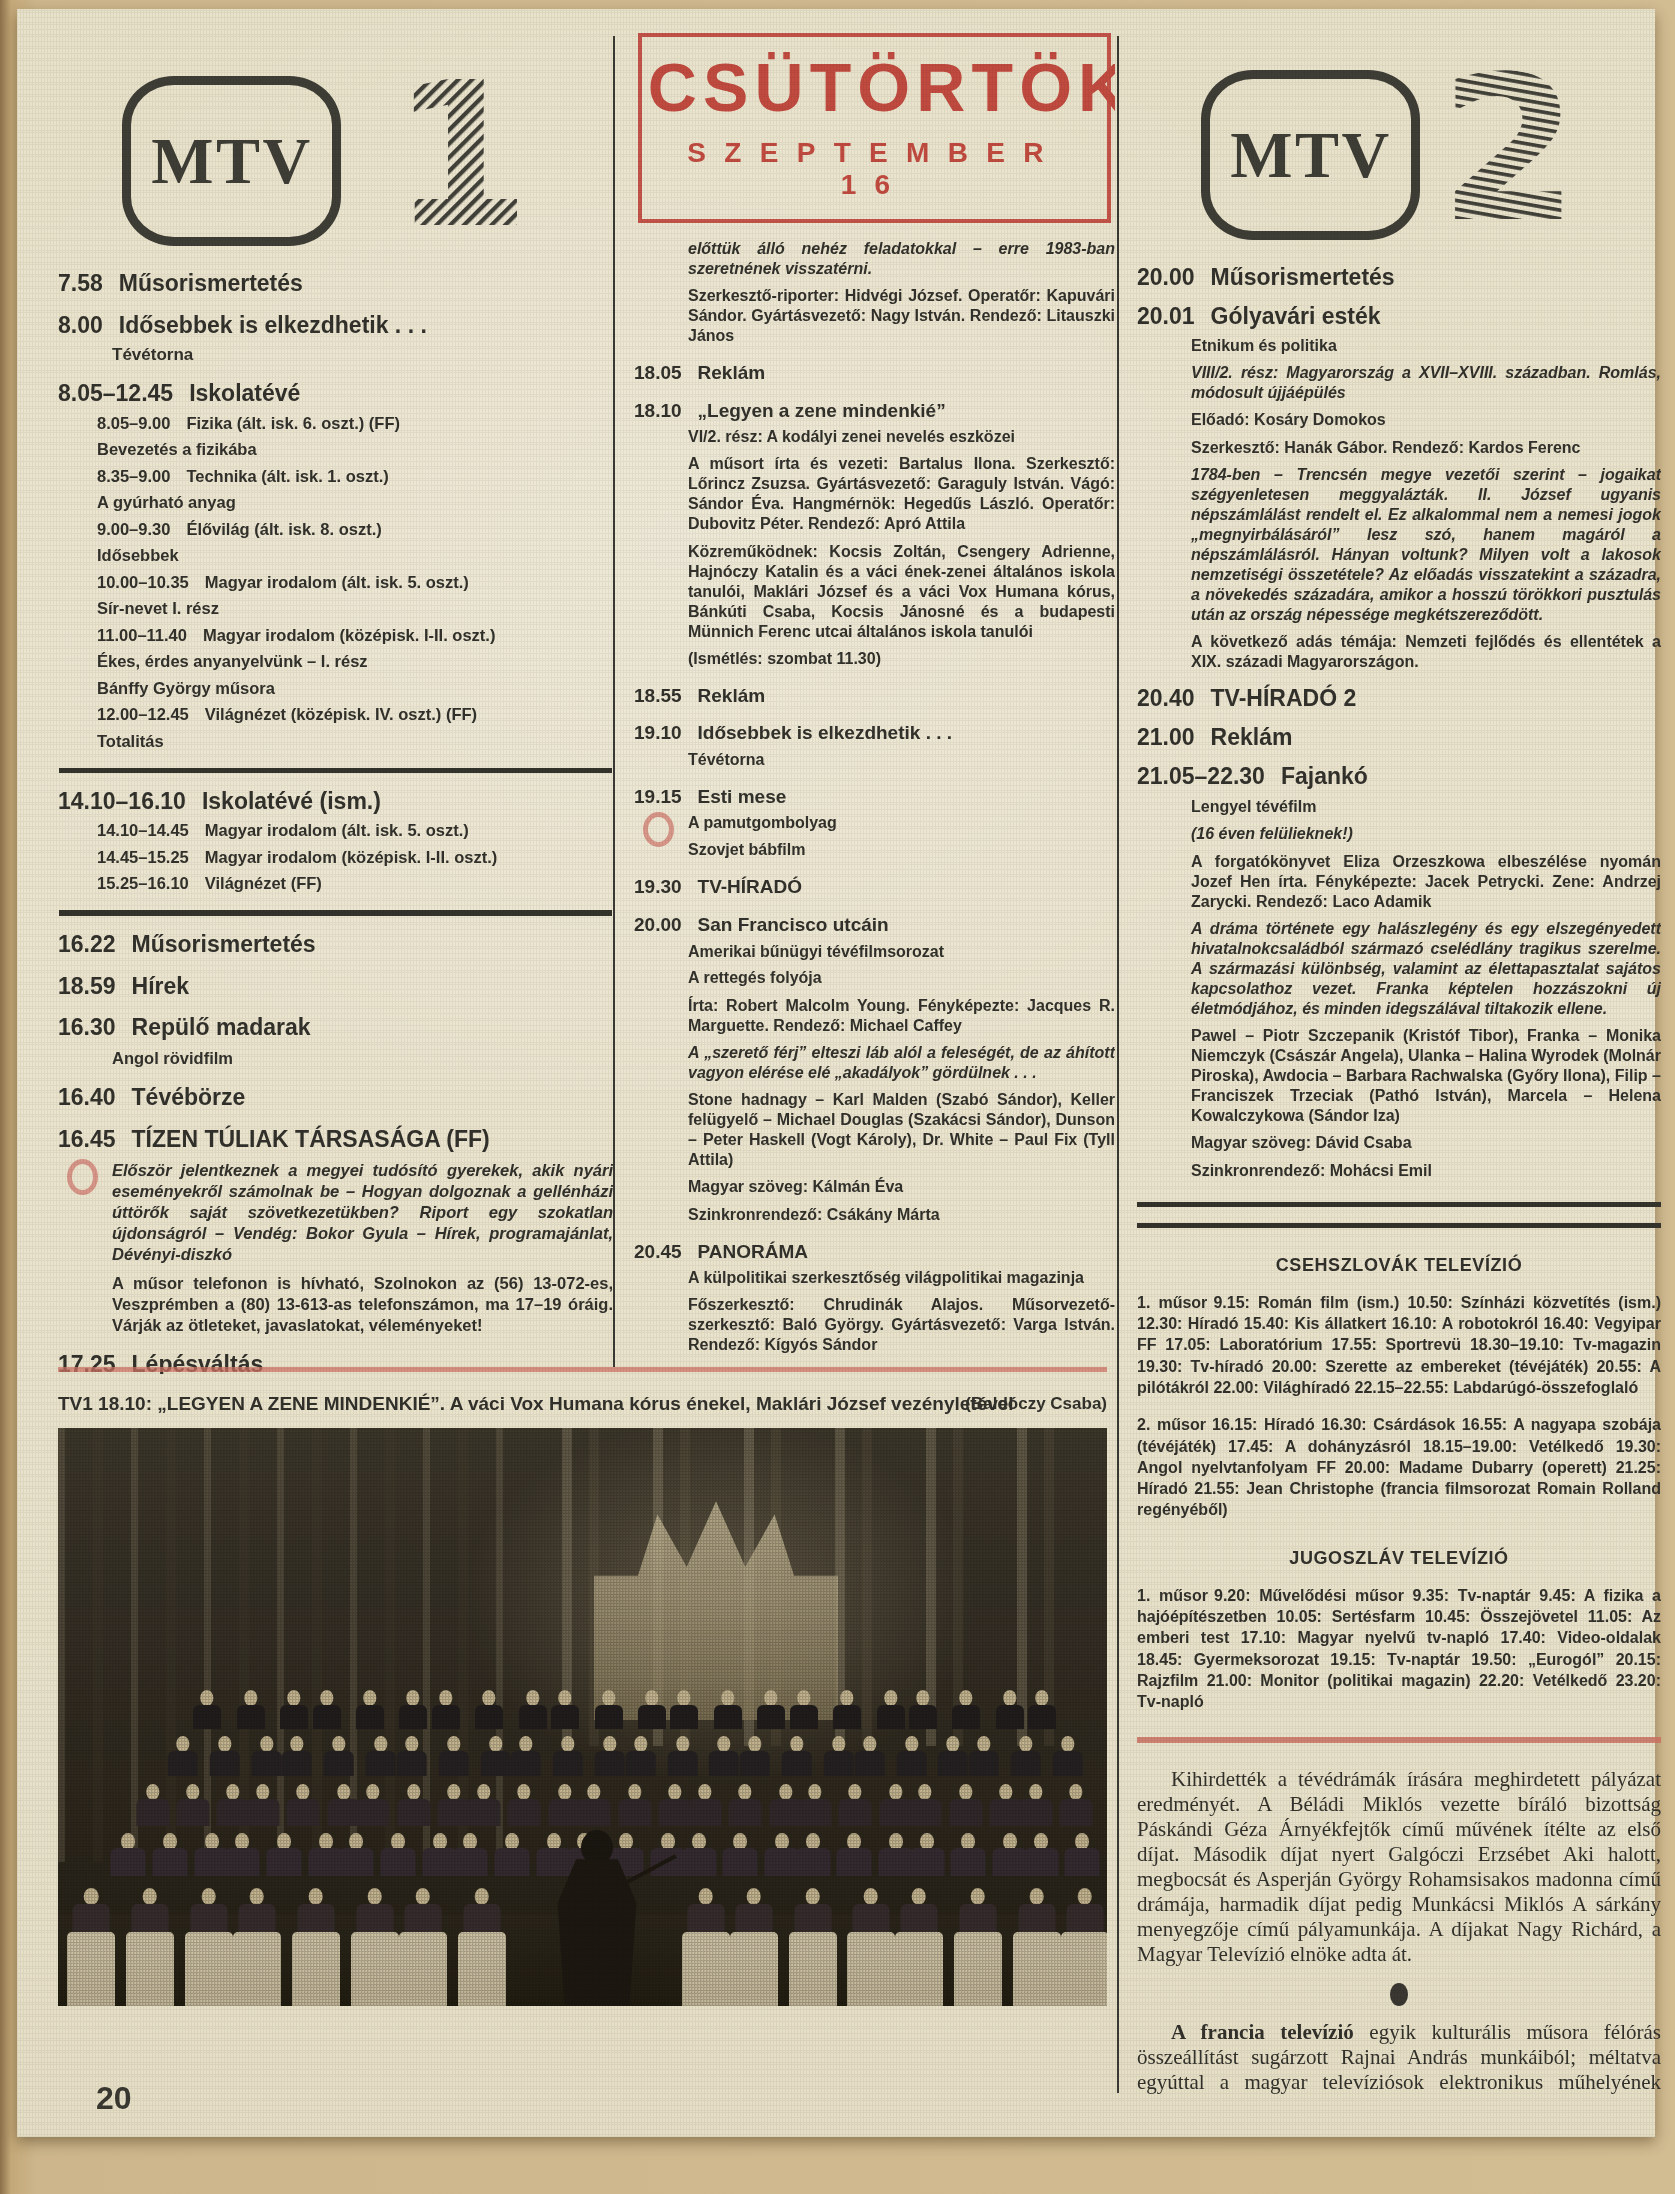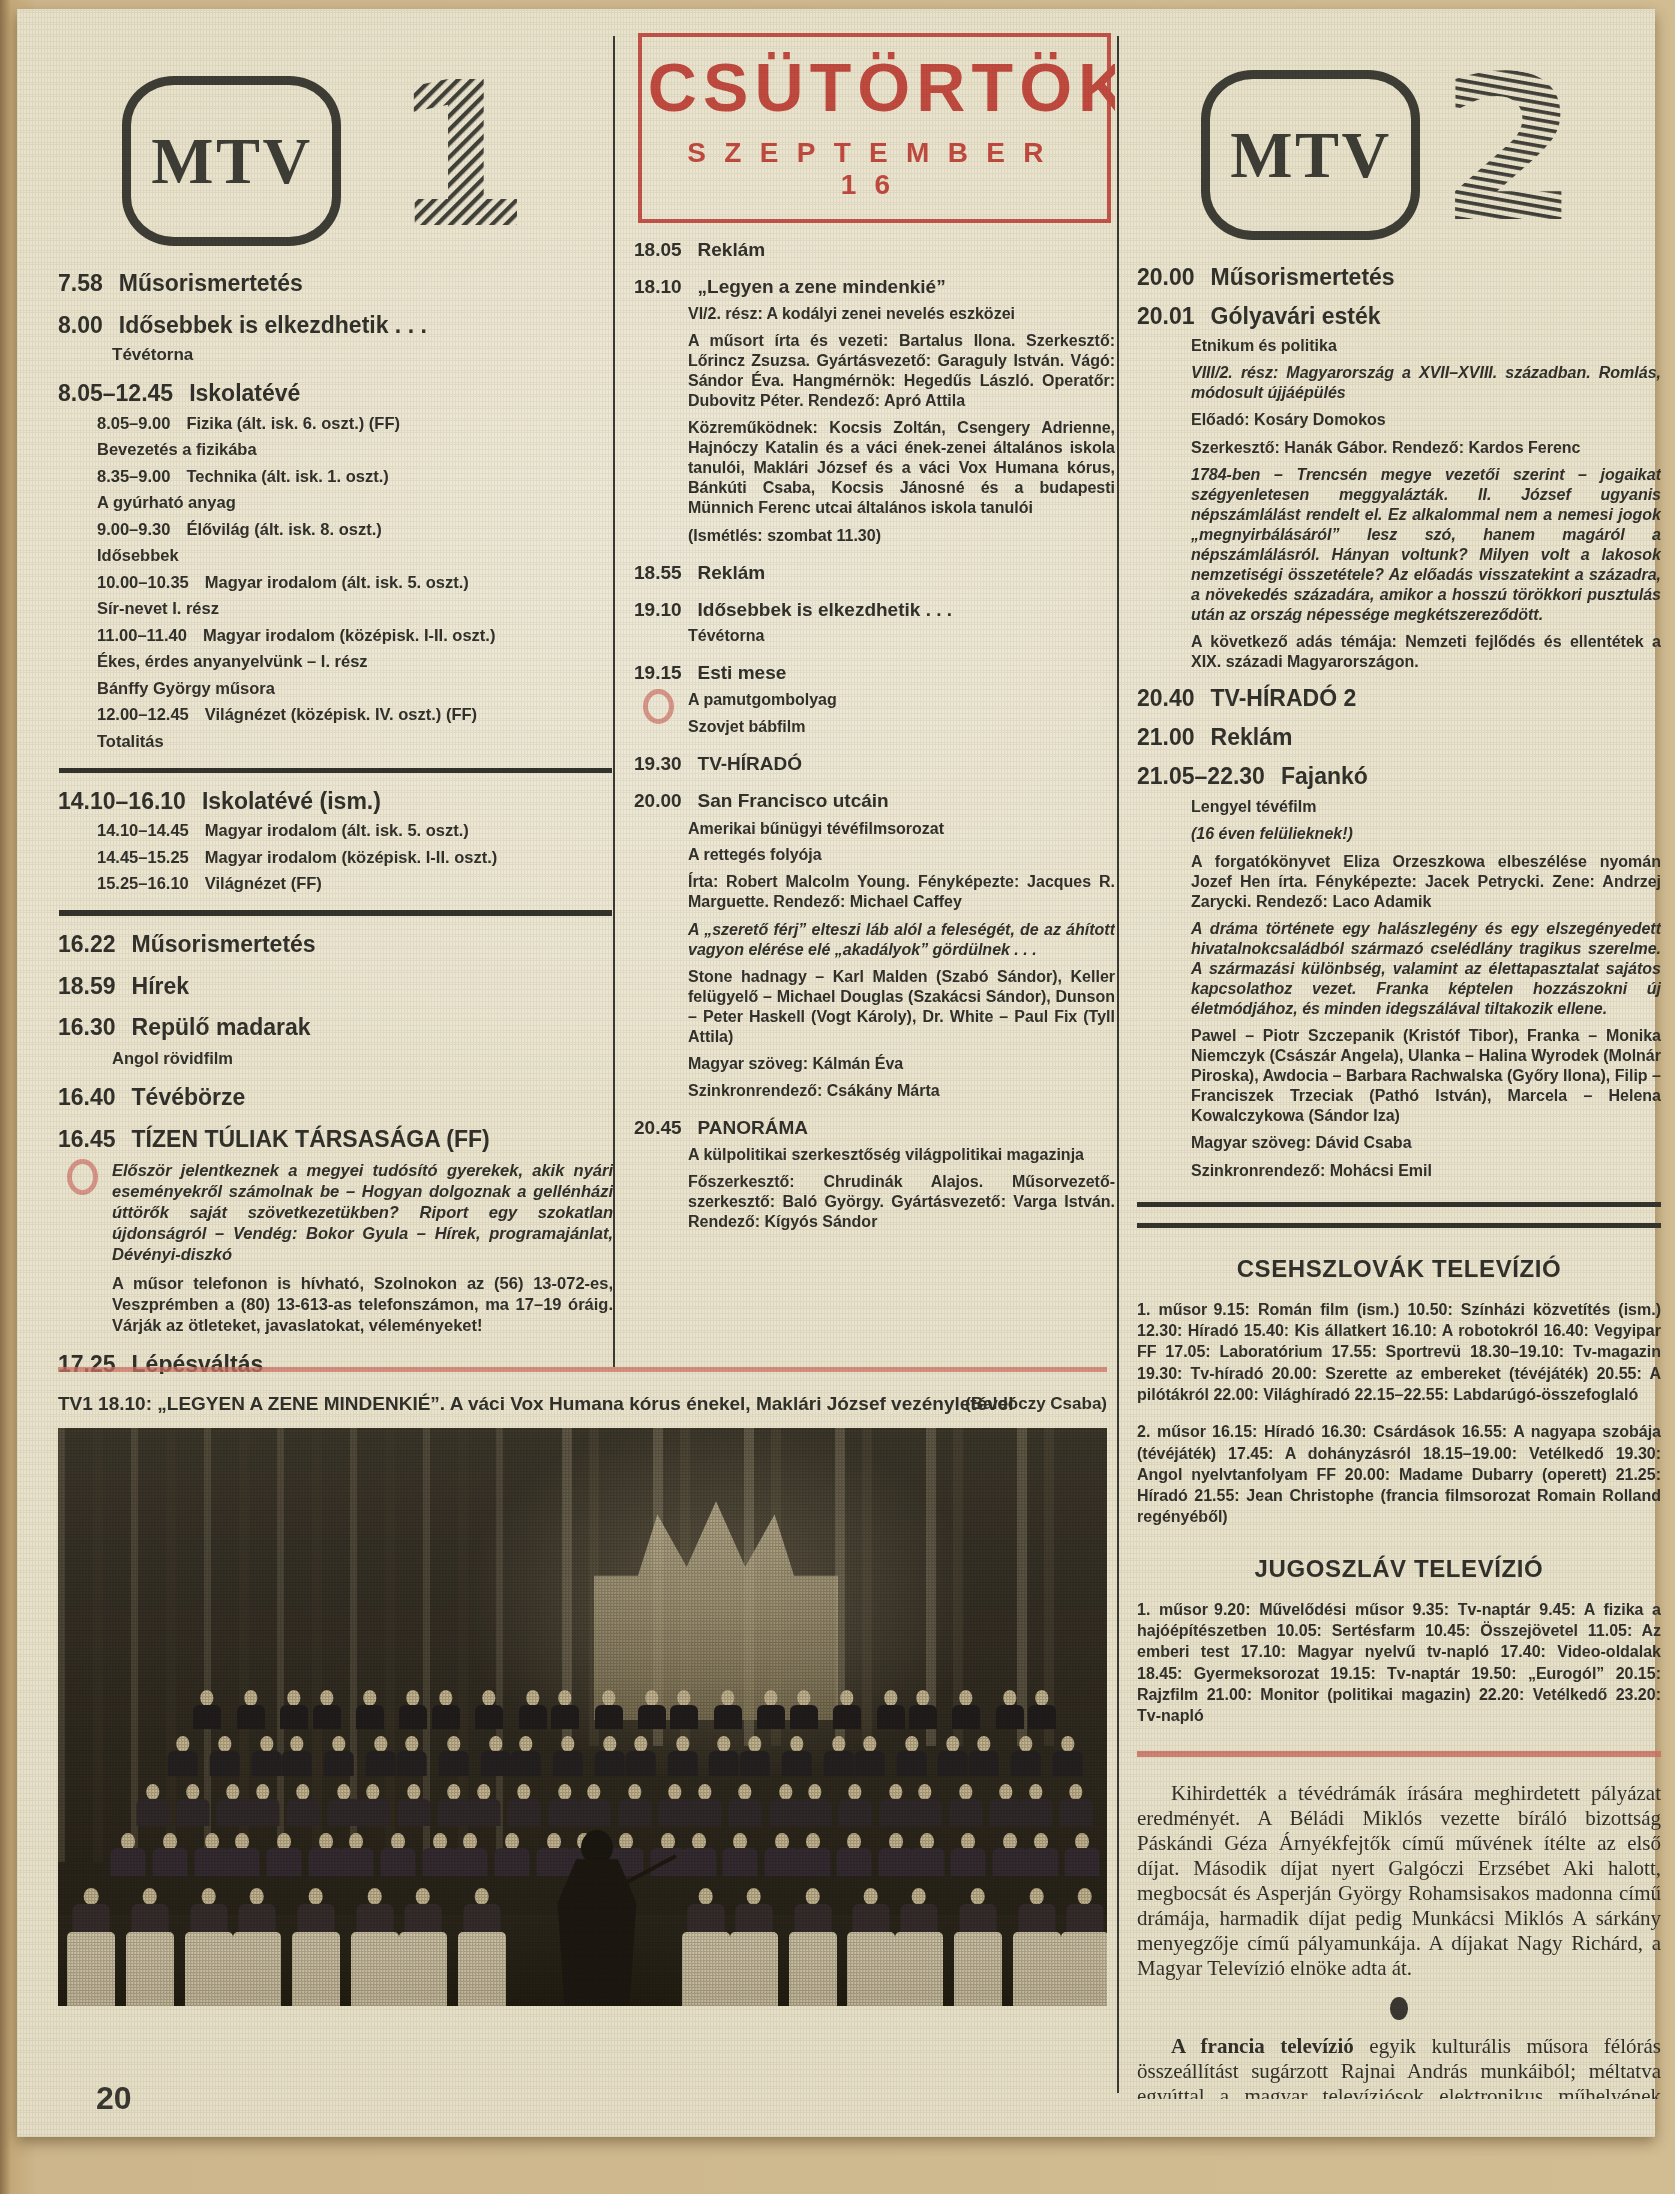--- a/index.html
+++ b/index.html
@@ -52,21 +52,21 @@
   .line.b{margin-left:54px;margin-top:7.3px;}
   .line.it{margin-left:54px;margin-top:7.3px;font-style:italic;}
   .ring{position:absolute;left:-45px;top:-1.2px;width:21px;height:25.6px;border:5.5px solid #d4887b;border-radius:50%;opacity:.85;}
   .rule{height:5.5px;background:#34332c;margin:16px 1.2px 13.4px 1.2px;}
   
   #col2 .entry .main{font-size:19px;}
   #col3 .line,#col2 .line{font-size:16px;line-height:20px;}
   #col3 .entry{margin-top:13.4px;}
   
   .dblrule{height:16px;border-top:5.5px solid #34332c;border-bottom:5.5px solid #34332c;margin:21px 0 6.1px 0;}
-  .ftitle{text-align:center;font-weight:700;font-size:24px;margin:27px 0 16px 0;letter-spacing:0.6px;}
+  .ftitle{text-align:center;font-weight:700;font-size:18px;margin:27px 0 16px 0;letter-spacing:0.6px;}
   .fpara{font-weight:700;font-size:16px;line-height:21.3px;text-align:justify;margin:0 0 16px 0;}
   .fpara .lead{margin-right:6.1px;}
   .redrule{height:6.1px;background:#c96b5e;margin:24.4px 0 0 0;opacity:.8;}
   
   .news{font-family:"Liberation Serif",serif;font-size:21px;line-height:25px;text-align:justify;margin-top:24.4px;}
   .news p{margin:0 0 4.9px 0;text-indent:34px;}
   .news .dot{display:block;width:18.3px;height:23px;border-radius:50%;background:#3a3831;margin:16px auto 13.4px auto;}
   .news .lead{font-weight:700;}
   
   #photo-block{position:absolute;left:41px;top:1358px;width:1049px;}
@@ -184,20 +184,24 @@
       </div>
   </div>
 
   <div class="col" id="col2">
     <div class="daybox">
       <div class="day">CSÜTÖRTÖK</div>
       <div class="date">SZEPTEMBER 16</div>
     </div>
     <div>
         <div class="entry">
+          <div class="line it">előttük álló nehéz feladatokkal – erre 1983-ban szeretnének visszatérni.</div>
+          <div class="line b">Szerkesztő-riporter: Hidvégi József. Operatőr: Kapuvári Sándor. Gyártásvezető: Nagy István. Rendező: Litauszki János</div>
+        </div>
+        <div class="entry">
           <div class="main"><span class="t">18.05</span><span>Reklám</span></div>
         </div>
         <div class="entry">
           <div class="main"><span class="t">18.10</span><span>„Legyen a zene mindenkié”</span></div>
           <div class="line sub">VI/2. rész: A kodályi zenei nevelés eszközei</div>
           <div class="line b">A műsort írta és vezeti: Bartalus Ilona. Szerkesztő: Lőrincz Zsuzsa. Gyártásvezető: Garaguly István. Vágó: Sándor Éva. Hangmérnök: Hegedűs László. Operatőr: Dubovitz Péter. Rendező: Apró Attila</div>
           <div class="line b">Közreműködnek: Kocsis Zoltán, Csengery Adrienne, Hajnóczy Katalin és a váci ének-zenei általános iskola tanulói, Maklári József és a váci Vox Humana kórus, Bánkúti Csaba, Kocsis Jánosné és a budapesti Münnich Ferenc utcai általános iskola tanulói</div>
           <div class="line b">(Ismétlés: szombat 11.30)</div>
         </div>
         <div class="entry">

